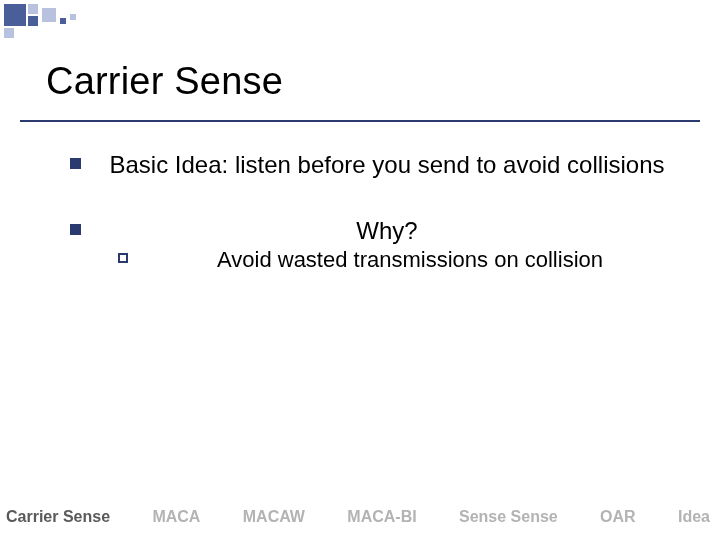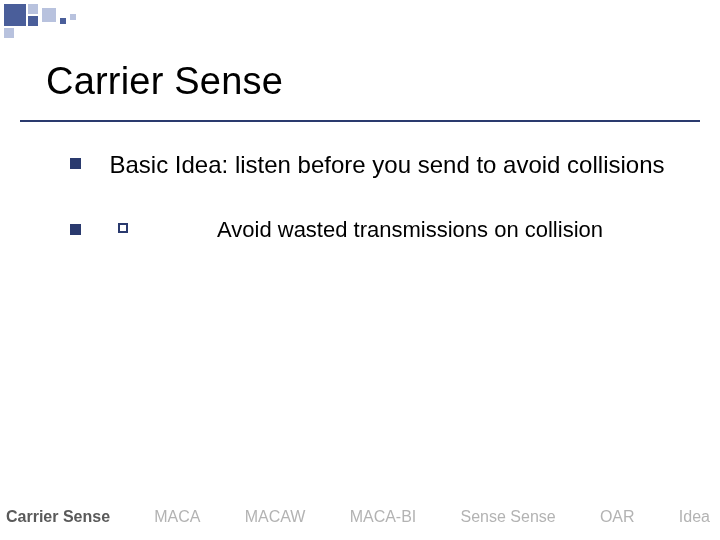--- a/index.html
+++ b/index.html
@@ -68,21 +68,20 @@
   .lvl1::before {
     content: "";
     position: absolute;
     left: 0;
     top: 8px;
     width: 11px;
     height: 11px;
     background: #2a3a6e;
   }
   .lvl2-group {
-    margin-top: 20px;
     margin-left: 24px;
   }
   .lvl2 {
     position: relative;
     font-size: 22px;
     line-height: 1.3;
     padding-left: 22px;
     margin-bottom: 4px;
   }
   .lvl2::before {
@@ -102,20 +101,21 @@
     right: 0;
     bottom: 14px;
     display: flex;
     justify-content: space-between;
     padding: 0 10px 0 6px;
     font-size: 16px;
     color: #b3b3b3;
   }
   .footer .nav {
     white-space: nowrap;
+    font-weight: bold;
   }
   .footer .nav.active {
     color: #5a5a5a;
     font-weight: 700;
   }
 </style>
 </head>
 <body>
 
 <div class="slide">
@@ -134,20 +134,21 @@
 
   <div class="hr"></div>
 
   <div class="body">
 
     <div class="lvl1">
       <span>Basic Idea:  listen before you send to avoid collisions</span>
     </div>
 
     <div class="lvl1">
+      <span>Why?</span>
       <div class="lvl2-group">
         <div class="lvl2">
           <span>Avoid wasted transmissions on collision</span>
         </div>
       </div>
     </div>
 
   </div>
 
   <div class="footer">

